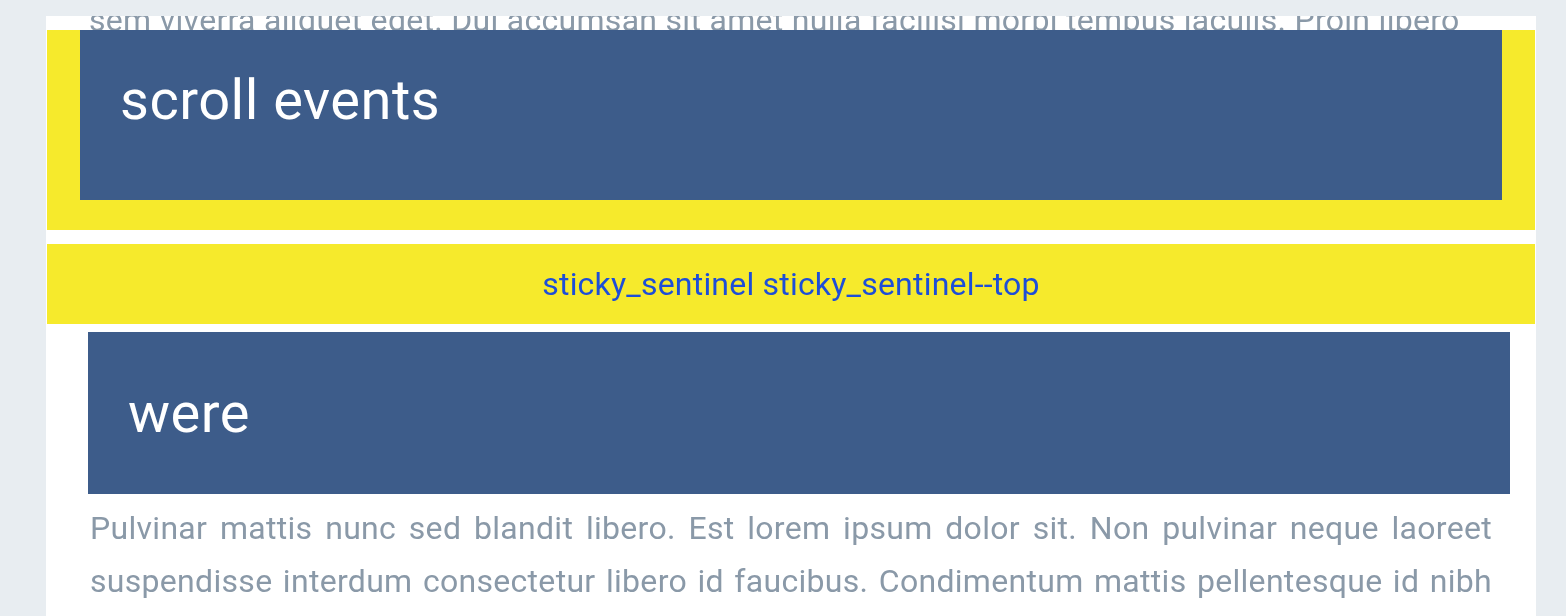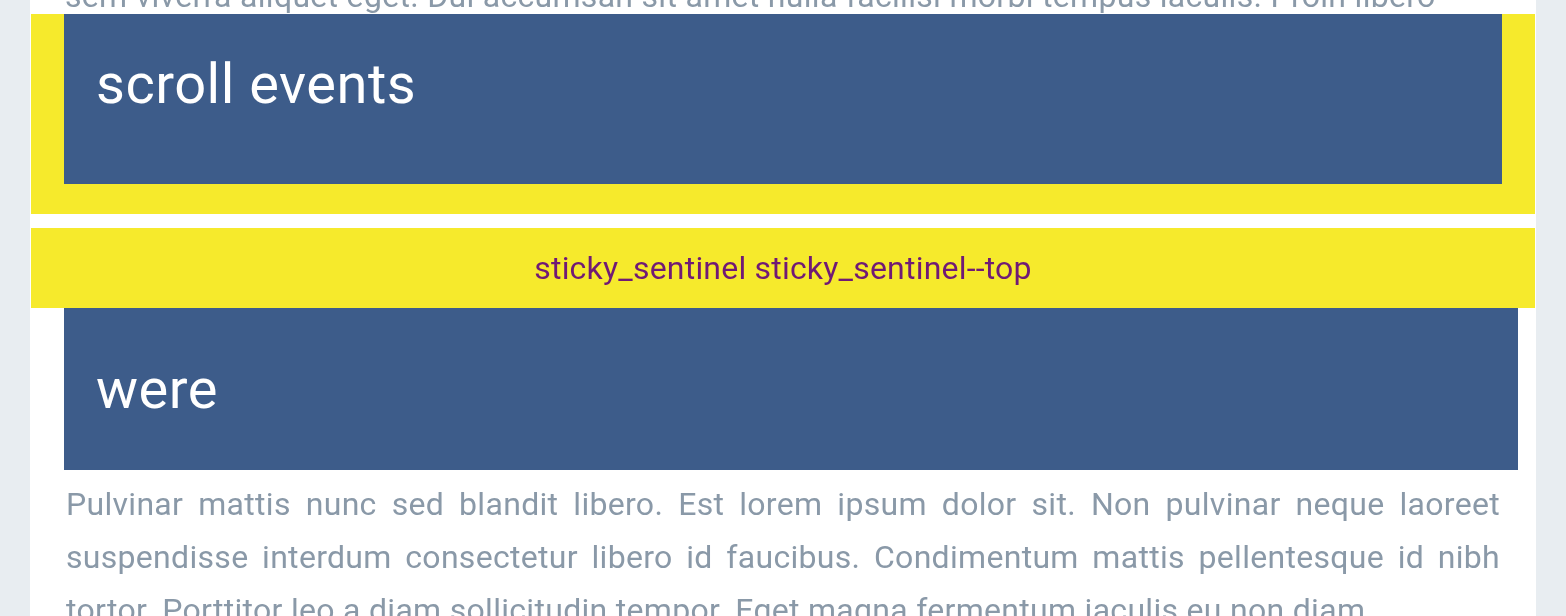--- a/index.html
+++ b/index.html
@@ -1,17 +1,17 @@
 <!DOCTYPE html>
 <html><head>
   <meta charset="utf-8">
   <style>
     * {
       margin: 0;
-      padding: 0;
+      padding: 8px;
       box-sizing: border-box;
     }
 
     body {
       font-family: -apple-system, BlinkMacSystemFont, "Segoe UI", Roboto, "Helvetica Neue", Arial, sans-serif;
       background: #e8edf1;
       width: 1566px;
       height: 616px;
       overflow: hidden;
     }
@@ -76,21 +76,21 @@
       right: 1px;
       height: 80px;
       background: #f6ea2c;
       display: flex;
       align-items: center;
       justify-content: center;
     }
 
     .sentinel-label {
       font-size: 32px;
-      color: #701a75;
+      color: #1d4ed8;
       font-weight: 400;
       letter-spacing: 0.2px;
     }
 
     .yellow-section-3 {
       position: absolute;
       top: 308px;
       left: 34px;
       right: 18px;
       height: 162px;

